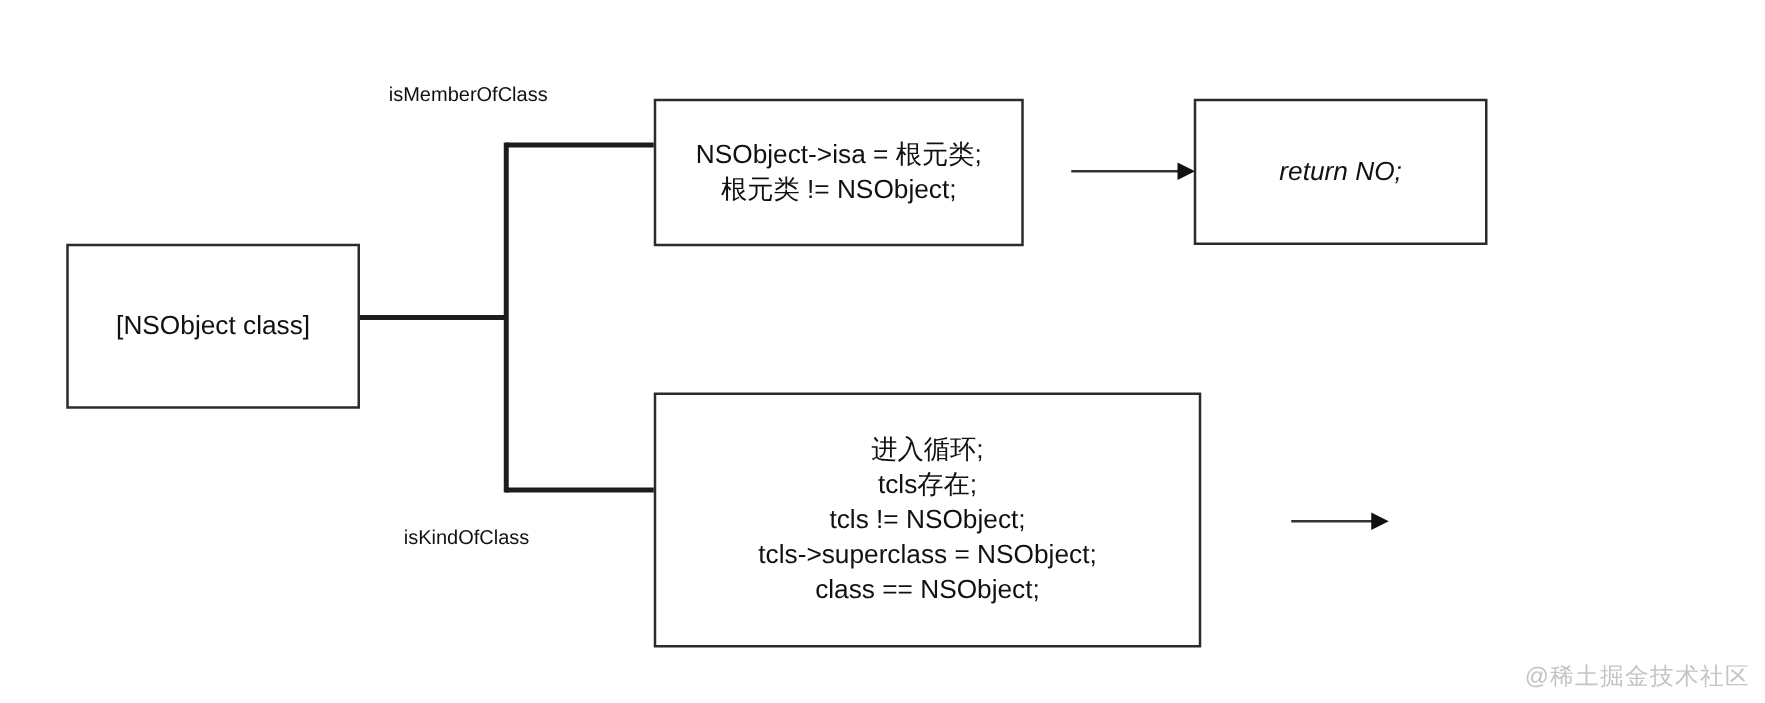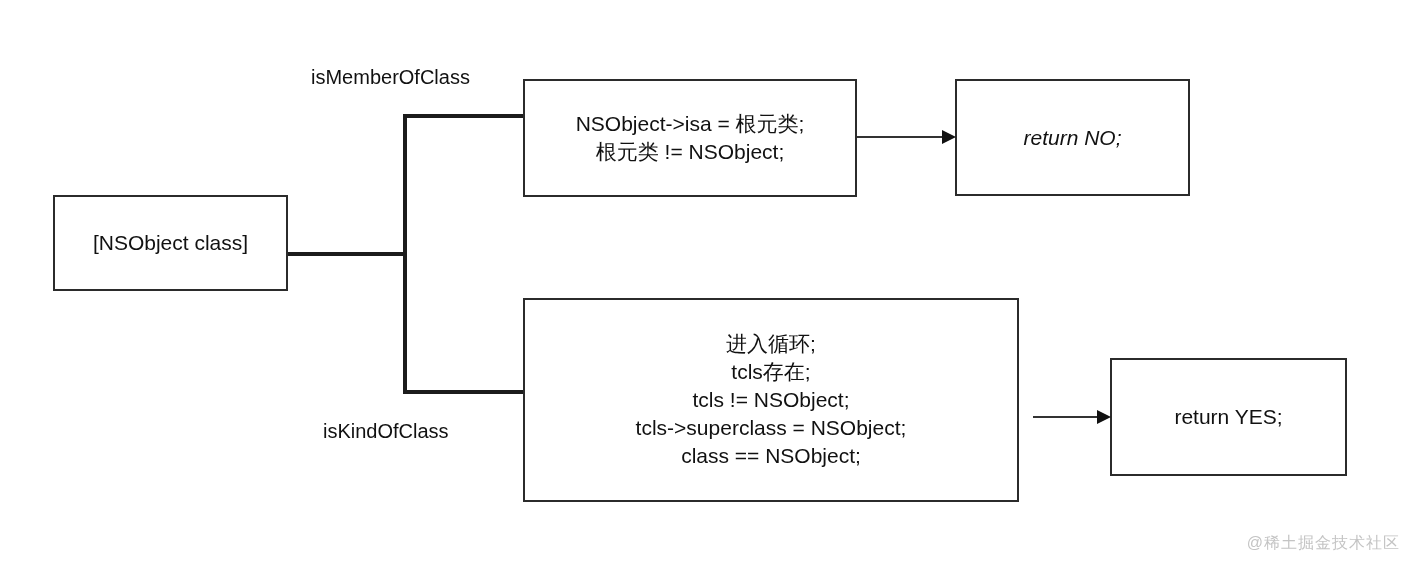--- a/index.html
+++ b/index.html
@@ -30,21 +30,21 @@
   .box .node-text {
     font-size: 21px;
     line-height: 28px;
     white-space: nowrap;
   }
   .root-text {
     font-size: 23px;
   }
   .method-label {
     position: absolute;
-    font-size: 20px;
+    font-size: 16px;
     line-height: 26px;
     white-space: nowrap;
   }
   .conn {
     position: absolute;
     background: #1c1c1c;
   }
   .conn.thin {
     background: #333333;
   }
@@ -53,30 +53,30 @@
     width: 0;
     height: 0;
     border-top: 7px solid transparent;
     border-bottom: 7px solid transparent;
     border-left: 14px solid #111111;
   }
   .watermark {
     position: absolute;
     right: 12px;
     bottom: 8px;
-    font-size: 16px;
+    font-size: 19px;
     color: #c4c4c4;
     letter-spacing: 1px;
   }
 
   
-  #node-root      { left: 53px;   top: 195px; width: 235px; height: 96px; }
-  #node-cond-member { left: 523px; top: 79px;  width: 334px; height: 118px; }
+  #node-root      { left: 53px;   top: 195px; width: 235px; height: 132px; }
+  #node-cond-member { left: 523px; top: 79px;  width: 296px; height: 118px; }
   #node-return-no { left: 955px;  top: 79px;  width: 235px; height: 117px; font-style: italic; }
-  #node-cond-kind { left: 523px;  top: 298px; width: 496px; height: 204px; }
+  #node-cond-kind { left: 523px;  top: 314px; width: 438px; height: 204px; }
   #node-return-yes{ left: 1110px; top: 358px; width: 237px; height: 118px; }
 
   
   #label-member { left: 311px; top: 64px;  }
   #label-kind   { left: 311px; top: 418px; margin-left: 12px; }
 
   
   #conn-root-h   { left: 288px; top: 252px; width: 117px; height: 4px; }
   #conn-branch-v { left: 403px; top: 114px; width: 4px;   height: 280px; }
   #conn-top-h    { left: 405px; top: 114px; width: 118px; height: 4px; }
@@ -110,23 +110,20 @@
   </div>
 
   <div class="box" id="node-cond-kind">
     <div class="node-text">进入循环;</div>
     <div class="node-text">tcls存在;</div>
     <div class="node-text">tcls != NSObject;</div>
     <div class="node-text">tcls-&gt;superclass = NSObject;</div>
     <div class="node-text">class == NSObject;</div>
   </div>
 
-  <div class="box" id="node-return-yes">
-    <span class="node-text">return YES;</span>
-  </div>
 
   <div class="conn" id="conn-root-h"></div>
   <div class="conn" id="conn-branch-v"></div>
   <div class="conn" id="conn-top-h"></div>
   <div class="conn" id="conn-bottom-h"></div>
 
   <div class="conn thin" id="arrow-top-line"></div>
   <div class="arrowhead" id="arrow-top-head"></div>
   <div class="conn thin" id="arrow-bottom-line"></div>
   <div class="arrowhead" id="arrow-bottom-head"></div>

